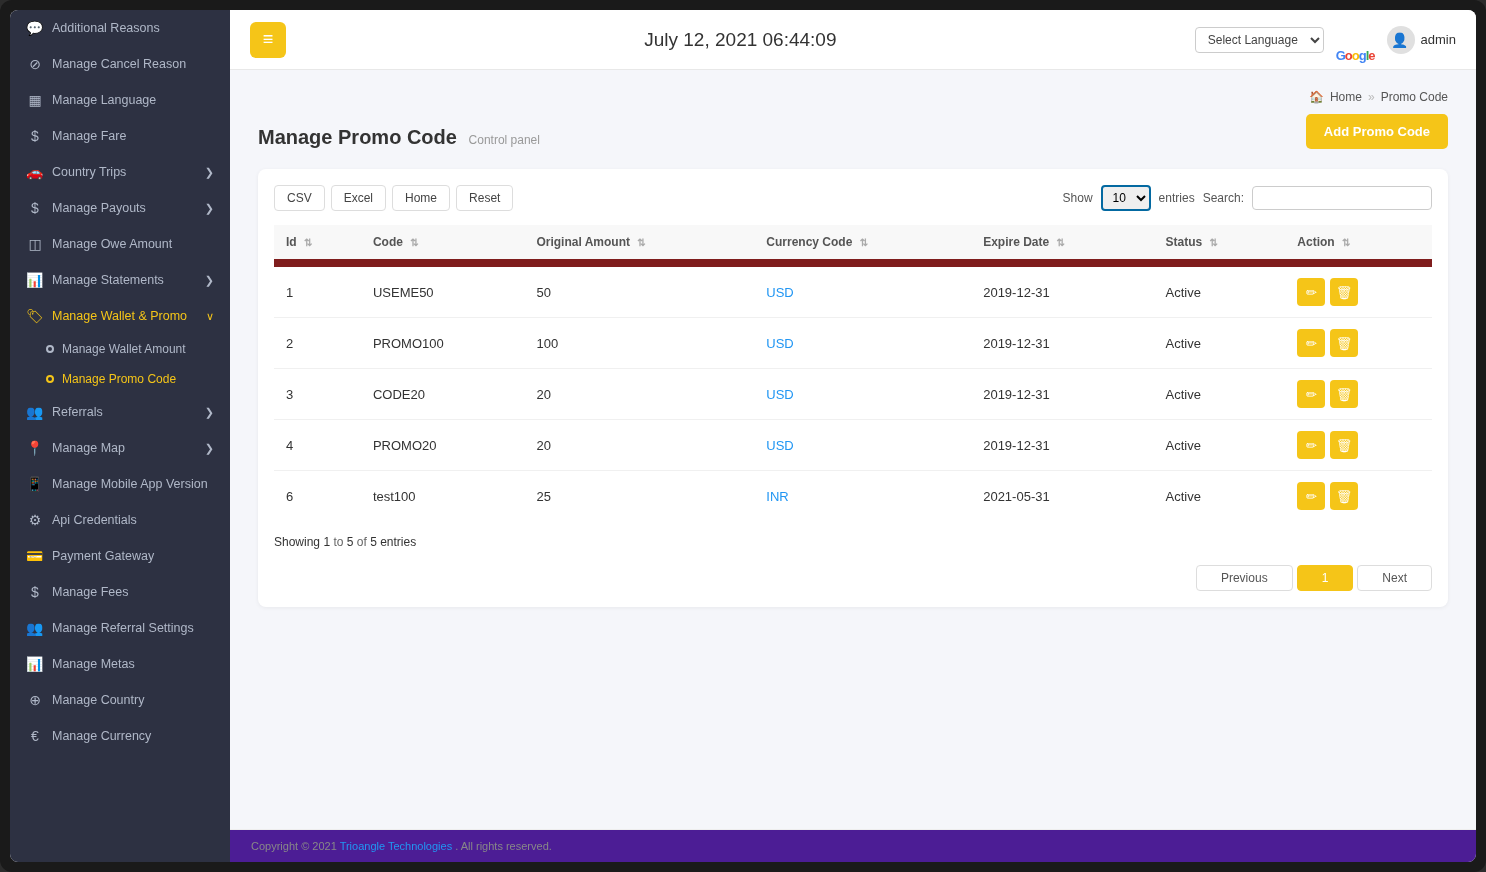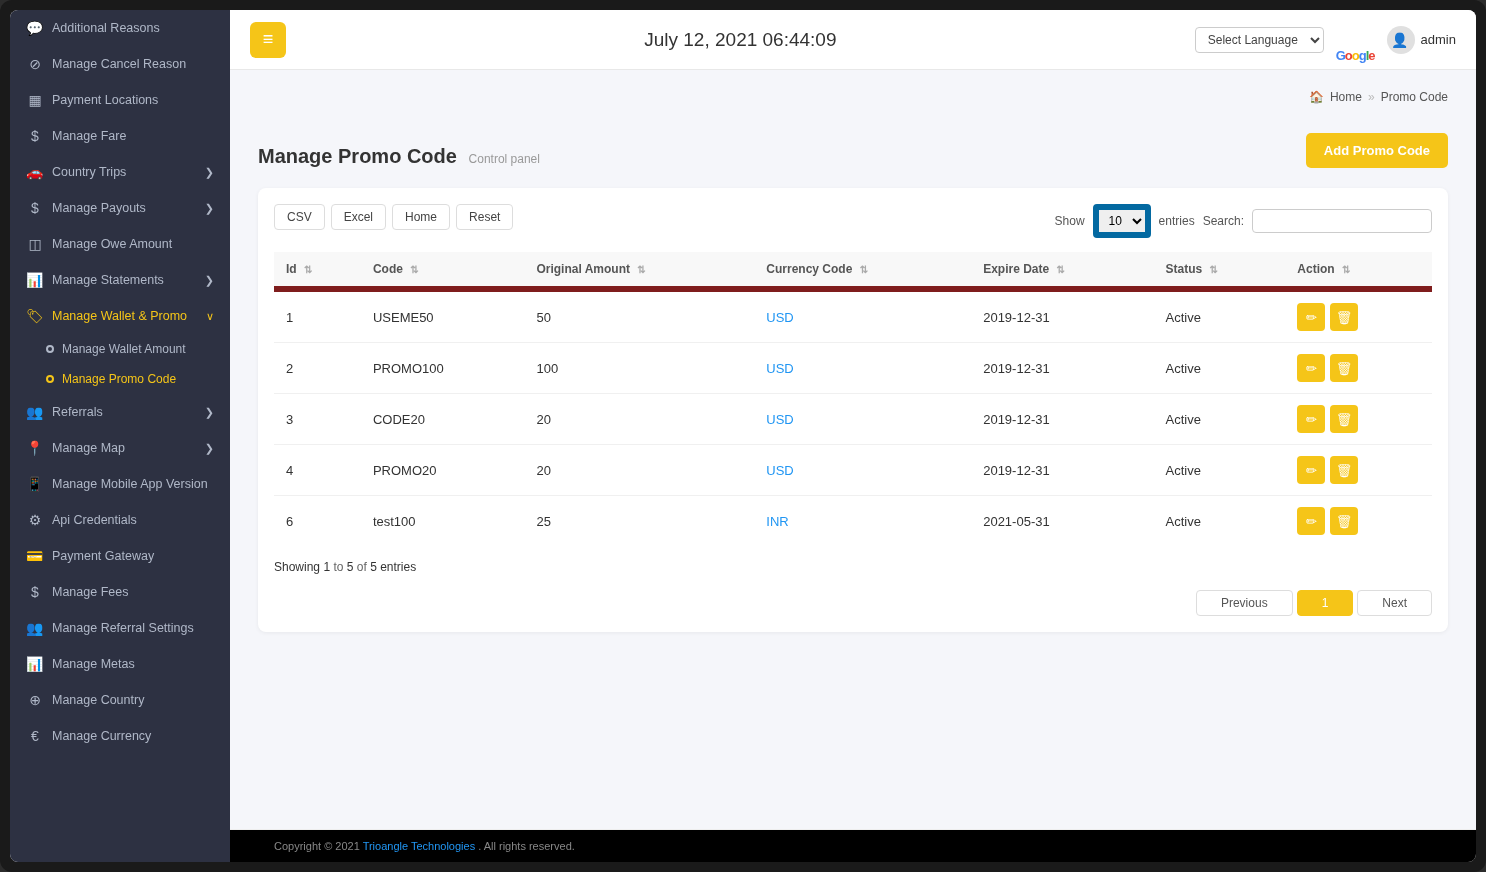--- a/index.html
+++ b/index.html
@@ -183,32 +183,31 @@
     .breadcrumb .current { color: #555; }
     .add-btn {
       background: #f5c518;
       color: #fff;
       border: none;
       border-radius: 5px;
       padding: 10px 18px;
       font-size: 13px;
       font-weight: 600;
       cursor: pointer;
-      margin-top: 19px;
     }
     
     .table-container {
       background: #fff;
       border-radius: 8px;
       padding: 16px;
       box-shadow: 0 1px 4px rgba(0,0,0,0.06);
     }
     .table-toolbar {
       display: flex;
-      align-items: flex-start;
+      align-items: flex-end;
       justify-content: space-between;
       margin-bottom: 14px;
       gap: 6px;
     }
     .table-toolbar-left { display: flex; gap: 6px; }
     .toolbar-btn {
       border: 1px solid #ddd;
       background: #fff;
       border-radius: 4px;
       padding: 5px 12px;
@@ -217,40 +216,40 @@
       cursor: pointer;
     }
     .table-toolbar-right {
       display: flex;
       align-items: center;
       gap: 8px;
       font-size: 12px;
       color: #555;
     }
     .entries-select {
-      border: 6px solid #0369a1;
+      border: 2px solid #0369a1;
       border-radius: 4px;
       padding: 3px 6px;
       font-size: 12px;
     }
     .search-input {
       border: 1px solid #ccc;
       border-radius: 4px;
       padding: 4px 10px;
       font-size: 12px;
       width: 180px;
     }
     table {
       width: 100%;
       border-collapse: collapse;
       font-size: 13px;
     }
     thead tr {
       background: #f8f8f8;
-      border-bottom: 6px solid #7f1d1d;
+      border-bottom: 8px solid #7f1d1d;
     }
     th {
       text-align: left;
       padding: 10px 12px;
       font-size: 12px;
       font-weight: 600;
       color: #555;
       white-space: nowrap;
     }
     th .sort-icon { color: #aaa; margin-left: 4px; font-size: 10px; }
@@ -309,22 +308,22 @@
       font-size: 12px;
       color: #555;
       cursor: pointer;
     }
     .page-btn.active {
       background: #f5c518;
       color: #fff;
       border-color: #f5c518;
     }
     .footer {
-      background: #000000;
-      padding: 10px 44px;
+      background: #4c1d95;
+      padding: 10px 21px;
       font-size: 11px;
       color: #888;
       border-top: 1px solid #eee;
     }
     .footer a { color: #2196f3; text-decoration: none; }
   </style>
 </head>
 <body>
 
 <div class="outer-frame">
@@ -337,21 +336,21 @@
         <span>Additional Reasons</span>
       </div>
 
       <div class="sidebar-item">
         <span class="icon">⊘</span>
         <span>Manage Cancel Reason</span>
       </div>
 
       <div class="sidebar-item">
         <span class="icon">▦</span>
-        <span>Payment Locations</span>
+        <span>Manage Language</span>
       </div>
 
       <div class="sidebar-item">
         <span class="icon">$</span>
         <span>Manage Fare</span>
       </div>
 
       <div class="sidebar-item">
         <span class="icon">🚗</span>
         <span>Country Trips</span>

